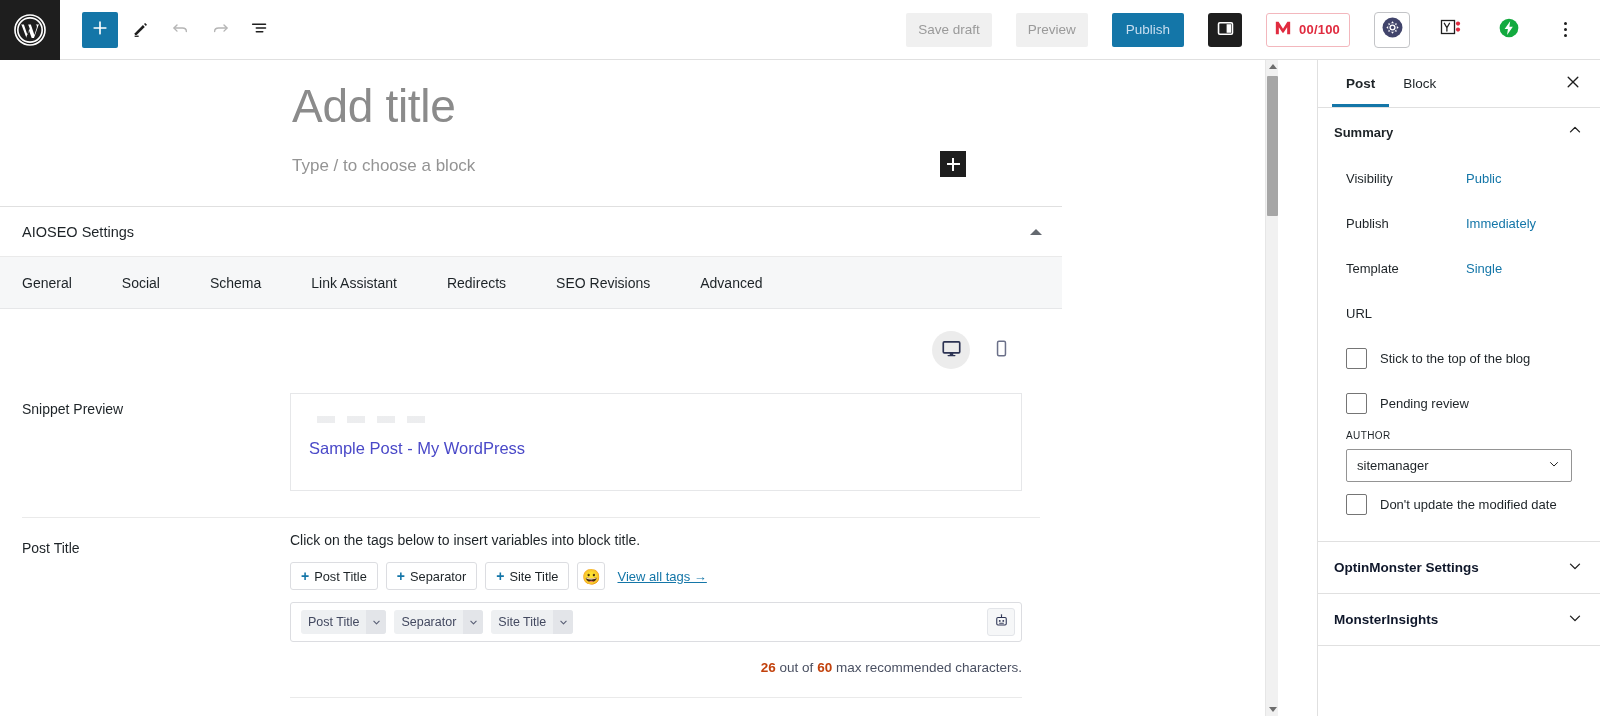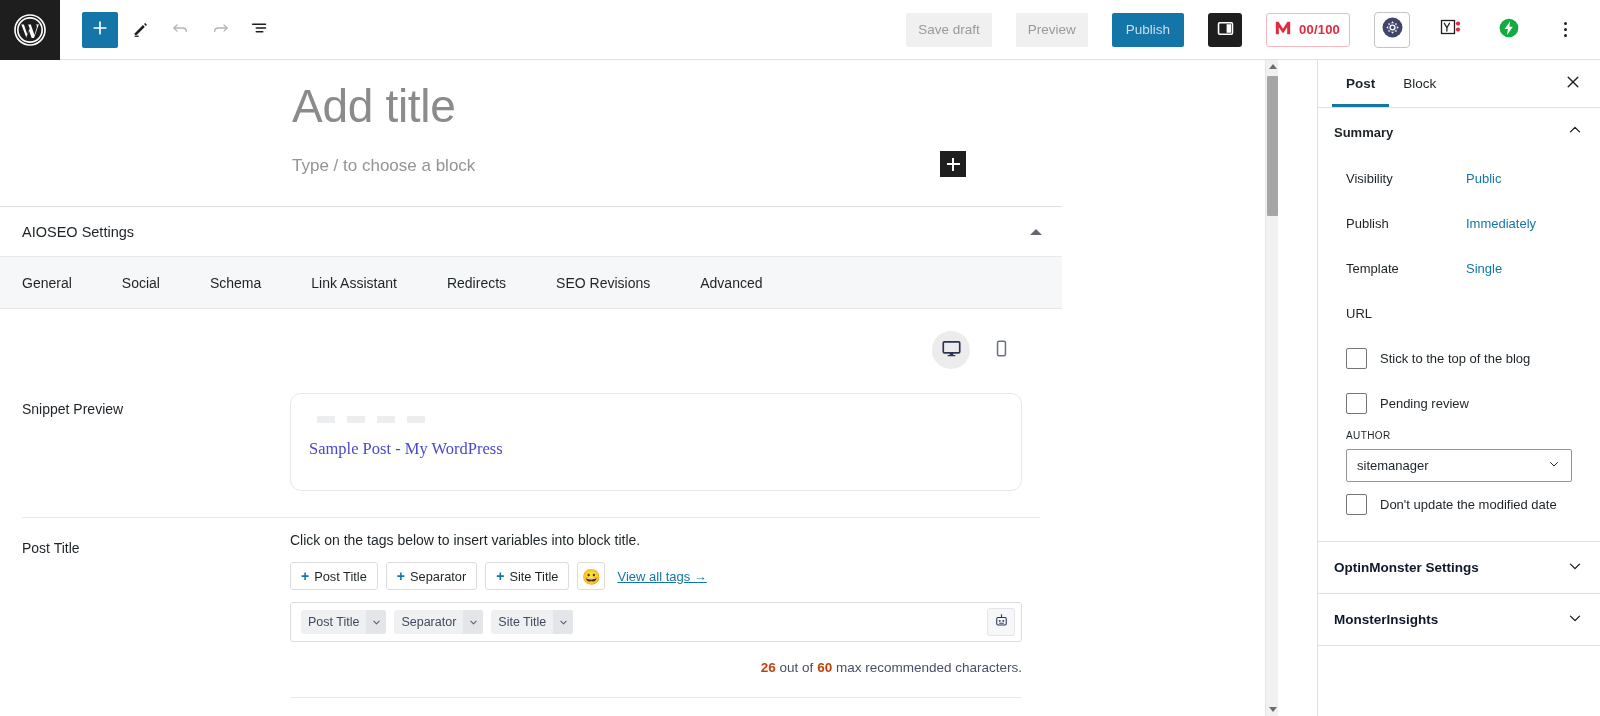--- a/index.html
+++ b/index.html
@@ -145,24 +145,23 @@
   .dev-btn.active { background: #ececec; }
 
   .form-row { display: flex; padding: 14px 0 0 0; }
   .form-label {
     width: 268px; flex: 0 0 268px;
     font-size: 14px; color: #1d2327; padding-top: 8px;
   }
   .form-field { flex: 1; padding-right: 18px; }
 
   .snippet-box {
-    border: 1px solid #e6e7e9; border-radius: 11px;
+    border: 1px solid #e6e7e9; border-radius: 0;
     padding: 22px 18px 20px 18px; background: #fff;
     min-height: 98px;
-    font-family: Liberation Serif, serif;
   }
   .snippet-faint {
     height: 7px; width: 120px; margin: 0 0 16px 8px;
     background: repeating-linear-gradient(90deg,#e9eaec 0 18px,transparent 18px 30px);
     opacity: .85;
   }
   .snippet-title {
     font-size: 16.5px; color: #4a49c8; cursor: pointer;
   }
 

